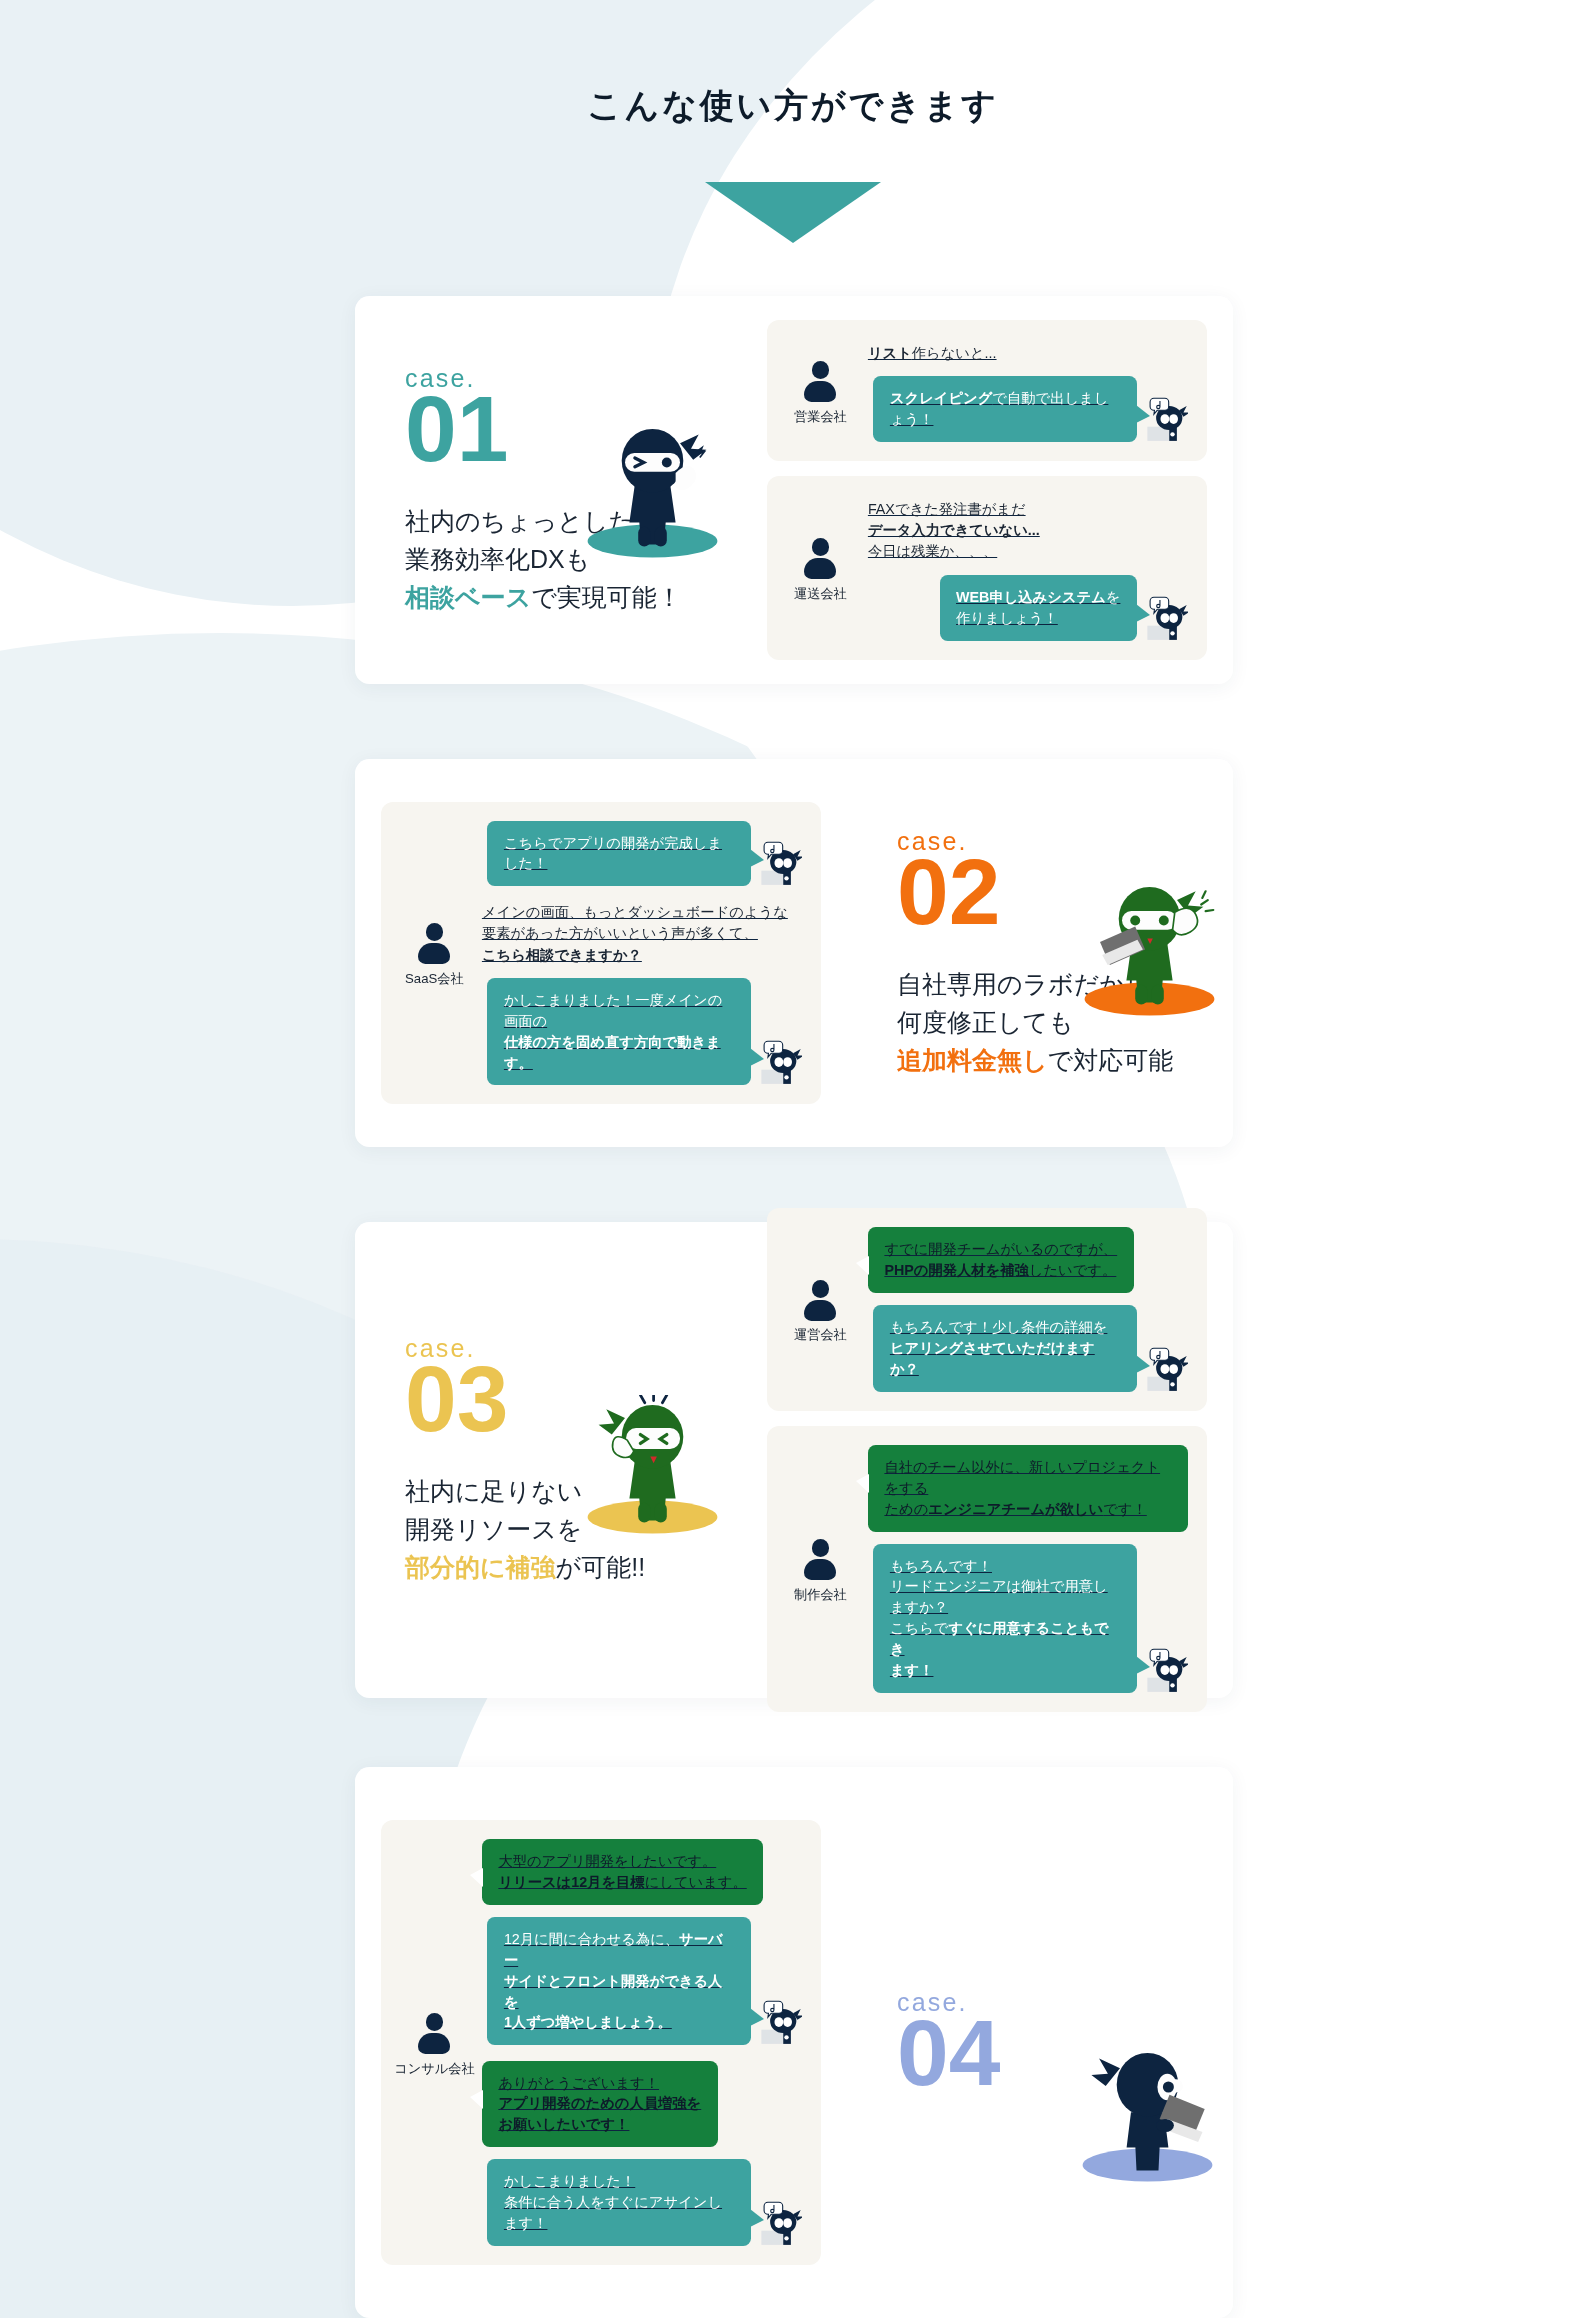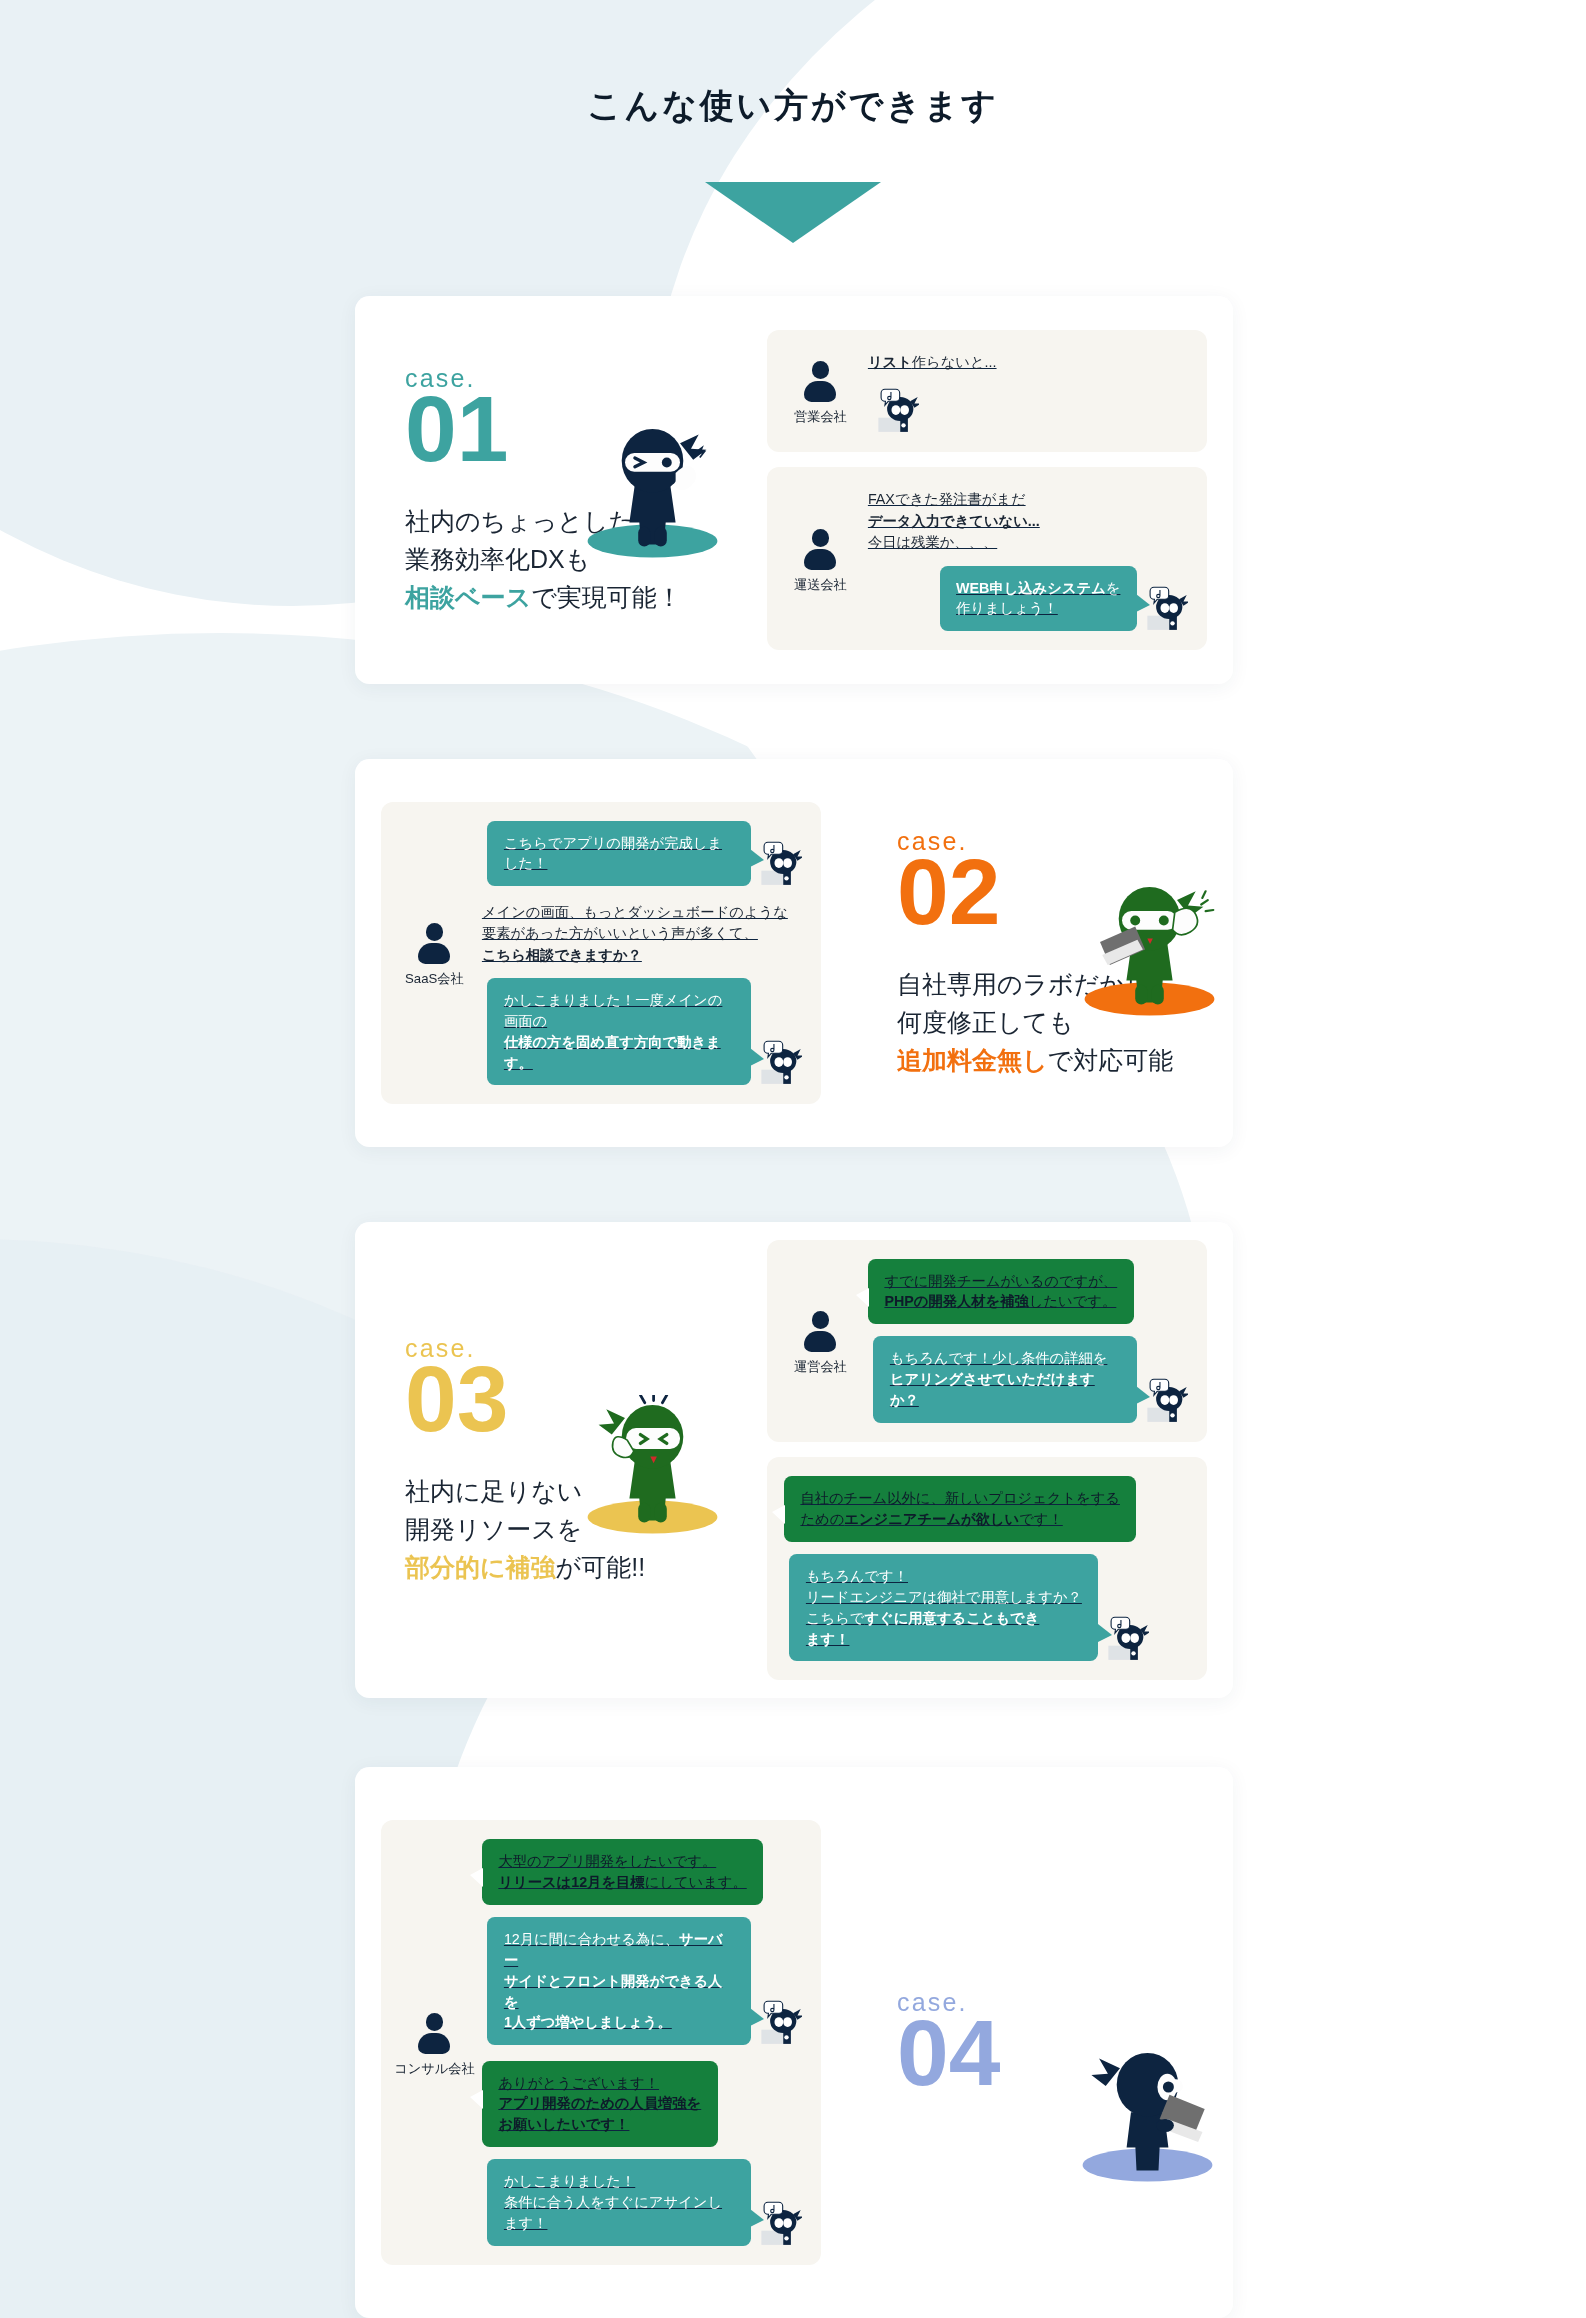--- a/index.html
+++ b/index.html
@@ -192,20 +192,23 @@
               <div class="head"></div>
               <div class="body"></div>
             </div>
           <div class="nm">営業会社</div>
         </div>
         <div class="msgs">
           <div class="plain">
             <b>リスト</b><span>作らないと...</span>
           </div>
           <div class="reply-row">
+            <div class="bubble teal">
+              <b>スクレイピング</b><span>で自動で出しましょう！</span>
+            </div>
             <svg class="ninja-mini" viewBox="0 0 78 86">
               <path d="M4 58 h40 v26 H4z" fill="#dfe3e6"></path>
               <path d="M44 58 h14 v26 H44z" fill="#0d2440"></path>
               <circle cx="50" cy="72" r="4" fill="#fff"></circle>
               <ellipse cx="44" cy="42" rx="24" ry="22" fill="#0d2440"></ellipse>
               <path d="M62 28 l14 -8 -6 12 12 0 -12 8z" fill="#0d2440"></path>
               <ellipse cx="36" cy="44" rx="8" ry="9" fill="#fff"></ellipse>
               <ellipse cx="52" cy="44" rx="8" ry="9" fill="#fff"></ellipse>
               <path d="M16 6 h20 a7 7 0 0 1 7 7 v8 a7 7 0 0 1 -7 7 h-14 l-6 7 1 -7 h-1 a7 7 0 0 1 -7 -7 v-8 a7 7 0 0 1 7 -7z" fill="#fff" stroke="#0d2440" stroke-width="2"></path>
               <path d="M27 11 v11 a3 3 0 1 1 -3 -3 q1.5 0 3 1" stroke="#0d2440" stroke-width="2" fill="none"></path>
@@ -383,20 +386,27 @@
               <ellipse cx="36" cy="44" rx="8" ry="9" fill="#fff"></ellipse>
                 <ellipse cx="52" cy="44" rx="8" ry="9" fill="#fff"></ellipse>
               <path d="M16 6 h20 a7 7 0 0 1 7 7 v8 a7 7 0 0 1 -7 7 h-14 l-6 7 1 -7 h-1 a7 7 0 0 1 -7 -7 v-8 a7 7 0 0 1 7 -7z" fill="#fff" stroke="#0d2440" stroke-width="2"></path>
               <path d="M27 11 v11 a3 3 0 1 1 -3 -3 q1.5 0 3 1" stroke="#0d2440" stroke-width="2" fill="none"></path>
             </svg>
           </div>
         </div>
       </div>
 
       <div class="chat-group">
+        <div class="speaker">
+          <div class="av">
+              <div class="head"></div>
+              <div class="body"></div>
+            </div>
+          <div class="nm">制作会社</div>
+        </div>
         <div class="msgs">
           <div class="bubble white">
             <div>自社のチーム以外に、新しいプロジェクトをする</div>
             <div><span>ための</span><b>エンジニアチームが欲しい</b><span>です！</span></div>
           </div>
           <div class="reply-row">
             <div class="bubble teal">
               <div>もちろんです！</div>
               <div>リードエンジニアは御社で用意しますか？</div>
               <div><span>こちらで</span><b>すぐに用意することもでき</b></div>

